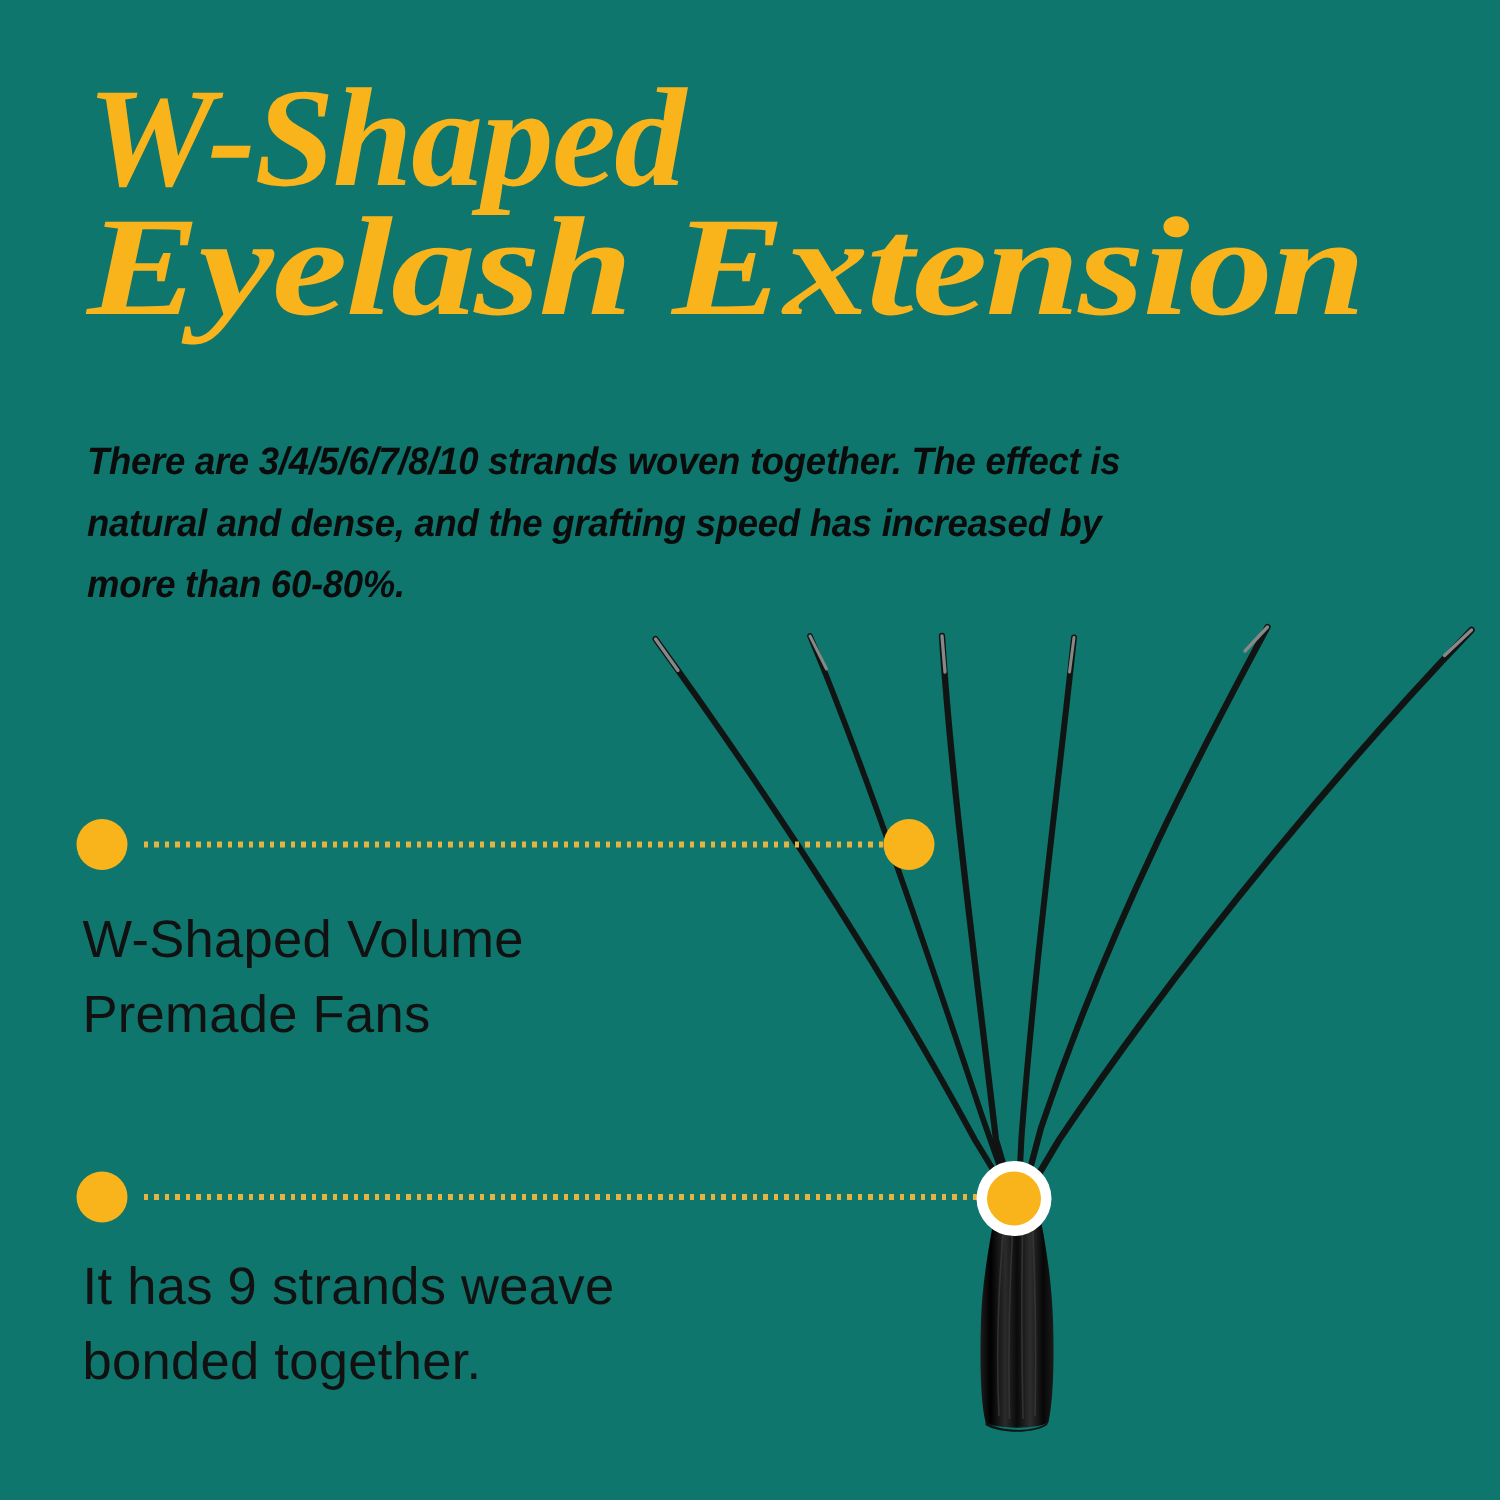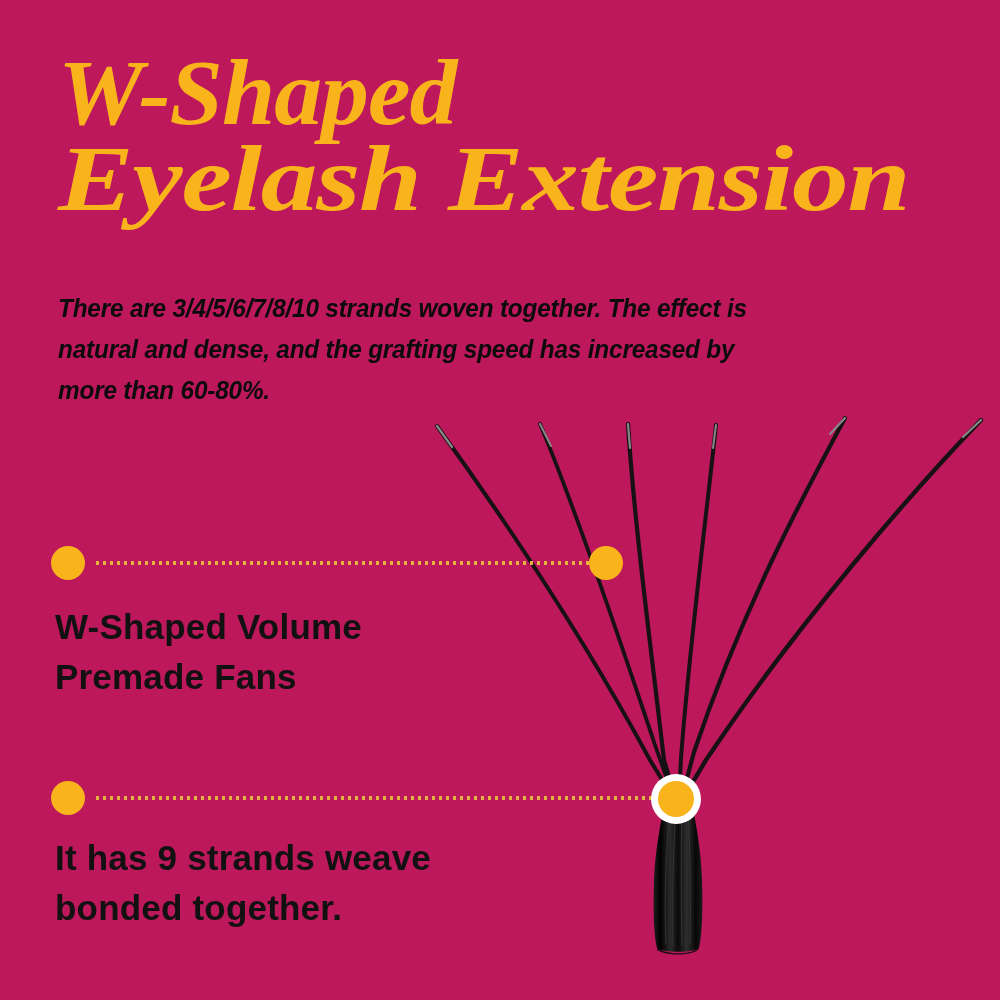--- a/index.html
+++ b/index.html
@@ -8,21 +8,21 @@
     padding: 0;
     background: #ffffff;
   }
   body {
     font-family: "Liberation Sans", sans-serif;
   }
   #page {
     position: relative;
     width: 1000px;
     height: 1000px;
-    background: #be185d;
+    background: #0f766e;
     overflow: hidden;
   }
 
   
   .headline {
     position: absolute;
     left: 58px;
     top: 46px;
     width: 900px;
   }
@@ -104,21 +104,21 @@
       #E5B342 0px, #E5B342 3px,
       rgba(255,255,255,0) 3px, rgba(255,255,255,0) 7px
     );
   }
   .leader-1 { left: 96px; top: 561px; width: 500px; }
   .leader-2 { left: 96px; top: 796px; width: 570px; }
 
   .callout-text {
     position: absolute;
     font-family: "Liberation Sans", sans-serif;
-    font-weight: bold;
+    font-weight: normal;
     font-size: 35px;
     line-height: 50px;
     color: #111111;
     letter-spacing: 0.2px;
     white-space: pre-line;
   }
   .callout-text-1 { left: 55px; top: 602px; width: 420px; }
   .callout-text-2 { left: 55px; top: 833px; width: 430px; }
 </style>
 </head>

